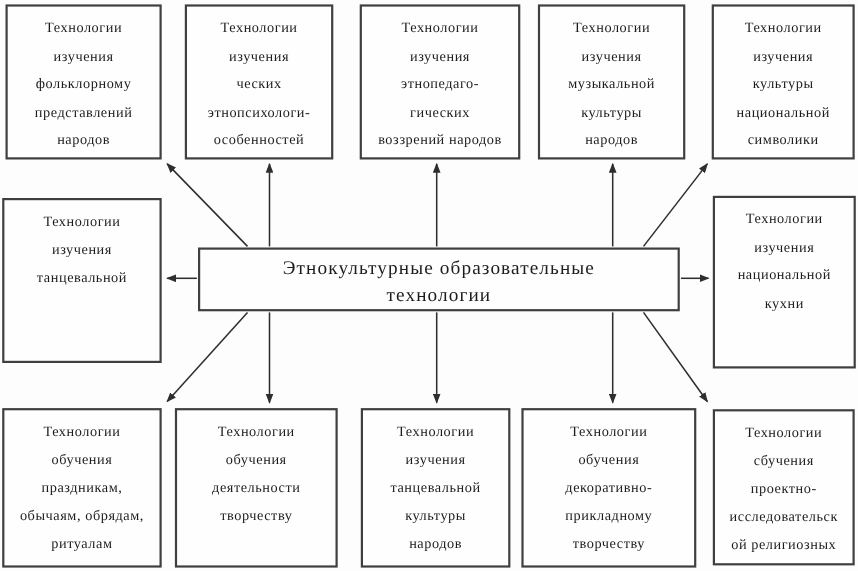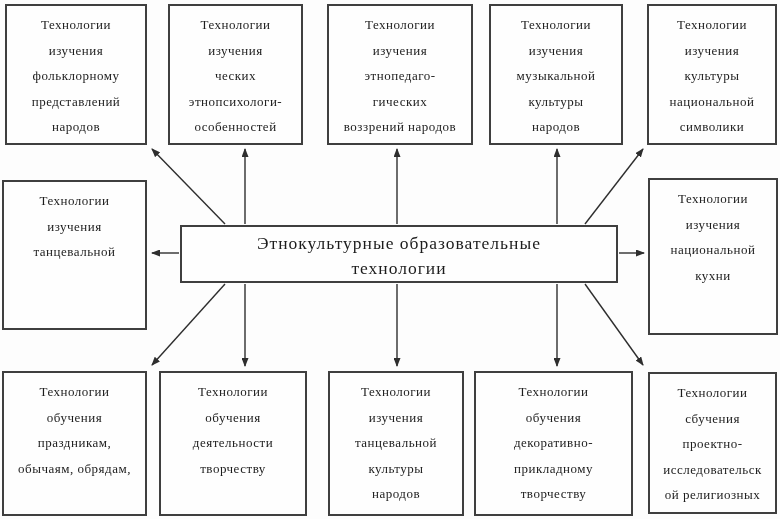--- a/index.html
+++ b/index.html
@@ -131,20 +131,21 @@
     <span class="ln">изучения</span>
     <span class="ln">национальной</span>
     <span class="ln">кухни</span>
   </div>
 
   <div class="node" style="left:2px; top:371px; width:145px; height:145px;">
     <span class="ln">Технологии</span>
     <span class="ln">обучения</span>
     <span class="ln">праздникам,</span>
     <span class="ln">обычаям, обрядам,</span>
+    <span class="ln">ритуалам</span>
   </div>
 
   <div class="node" style="left:159px; top:371px; width:148px; height:145px;">
     <span class="ln">Технологии</span>
     <span class="ln">обучения</span>
     <span class="ln">деятельности</span>
     <span class="ln">творчеству</span>
   </div>
 
   <div class="node" style="left:328px; top:371px; width:136px; height:145px;">

